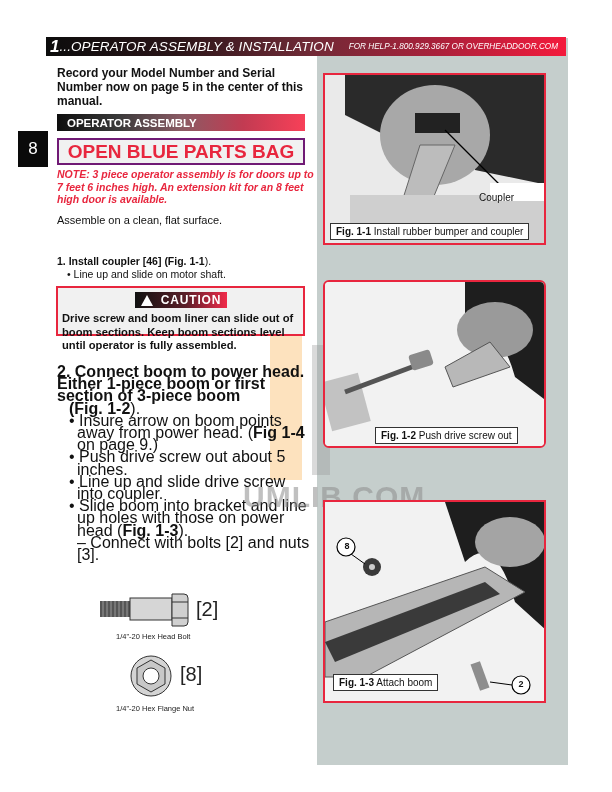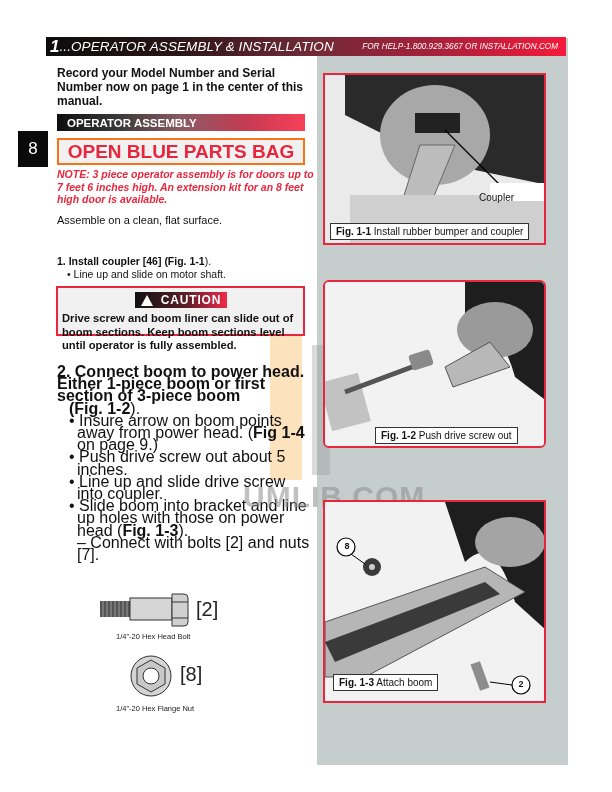--- a/index.html
+++ b/index.html
@@ -17,21 +17,21 @@
 
   .page-num { position: absolute; left: 18px; top: 131px; width: 30px; height: 36px; background: #0a0a0a; color: #fff;
     font-size: 17px; display: flex; align-items: center; justify-content: center; }
 
   .record { position: absolute; left: 57px; top: 66px; width: 250px; font-size: 12px; font-weight: bold; line-height: 14px; }
 
   .section-bar { position: absolute; left: 57px; top: 114px; width: 248px; height: 17px;
     background: linear-gradient(90deg, #0e0e0e 0%, #3a3a3a 25%, #8a5b64 50%, #c23b52 75%, #f84058 100%);
     color: #fff; font-weight: bold; font-size: 11.5px; display: flex; align-items: center; padding-left: 10px; }
 
-  .parts-bag { position: absolute; left: 57px; top: 138px; width: 248px; height: 27px; border: 2px solid #f97316; background: #f1f1f1;
+  .parts-bag { position: absolute; left: 57px; top: 138px; width: 248px; height: 27px; border: 2px solid #701a75; background: #f1f1f1;
     color: #e8263e; font-weight: bold; font-size: 19px; display: flex; align-items: center; justify-content: center; }
 
   .note { position: absolute; left: 57px; top: 168px; width: 258px; color: #e8263e; font-style: italic; font-weight: bold; font-size: 10.5px; line-height: 12.5px; }
 
   .assemble { position: absolute; left: 57px; top: 214px; font-size: 11px; }
 
   .step1 { position: absolute; left: 57px; top: 255px; width: 255px; font-size: 10.5px; line-height: 12.5px; }
   .step1 .bullet { padding-left: 10px; }
 
   .caution { position: absolute; left: 56px; top: 286px; width: 249px; height: 50px; border: 2px solid #e8263e; background: #f1f1f1; }
@@ -59,26 +59,26 @@
   .wm-gray1 { position: absolute; left: 312px; top: 345px; width: 18px; height: 130px; background: rgba(150,150,150,0.35); }
 </style>
 </head>
 <body>
 
 <div class="gray-panel"></div>
 
 <div class="header-bar">
   <span class="num">1</span>
   <span class="title">...OPERATOR ASSEMBLY &amp; INSTALLATION</span>
-  <span class="help">FOR HELP-1.800.929.3667 OR INSTALLATION.COM</span>
+  <span class="help">FOR HELP-1.800.929.3667 OR OVERHEADDOOR.COM</span>
 </div>
 
 <div class="page-num">8</div>
 
-<div class="record">Record your Model Number and Serial Number now on page 1 in the center of this manual.</div>
+<div class="record">Record your Model Number and Serial Number now on page 5 in the center of this manual.</div>
 
 <div class="section-bar">OPERATOR ASSEMBLY</div>
 
 <div class="parts-bag">OPEN BLUE PARTS BAG</div>
 
 <div class="note">NOTE: 3 piece operator assembly is for doors up to 7 feet 6 inches high. An extension kit for an 8 feet high door is available.</div>
 
 <div class="assemble">Assemble on a clean, flat surface.</div>
 
 <div class="step1">
@@ -97,21 +97,21 @@
   <div class="body">Drive screw and boom liner can slide out of boom sections. Keep boom sections level until operator is fully assembled.</div>
 </div>
 
 <div class="step2">
   <div><b><span>2.</span> <span>Connect boom to power head. Either 1-piece boom or first section of 3-piece boom</span></b></div>
   <div class="indent"><b>(Fig. 1-2</b><span>).</span></div>
   <div class="bl">• <span>Insure arrow on boom points away from power head. (</span><b>Fig 1-4</b><span> on page 9.)</span></div>
   <div class="bl">• <span>Push drive screw out about 5 inches.</span></div>
   <div class="bl">• <span>Line up and slide drive screw into coupler.</span></div>
   <div class="bl">• <span>Slide boom into bracket and line up holes with those on power head (</span><b>Fig. 1-3</b><span>).</span></div>
-  <div class="sub">– Connect with bolts [2] and nuts [7].</div>
+  <div class="sub">– Connect with bolts [2] and nuts [3].</div>
 </div>
 
 <svg class="hw" style="left:100px; top:592px;" width="90" height="36">
   <rect x="0" y="9" width="30" height="16" fill="#555"></rect>
   <g stroke="#999" stroke-width="1">
     <line x1="3" y1="9" x2="3" y2="25"></line>
       <line x1="7" y1="9" x2="7" y2="25"></line>
       <line x1="11" y1="9" x2="11" y2="25"></line>
     <line x1="15" y1="9" x2="15" y2="25"></line>
       <line x1="19" y1="9" x2="19" y2="25"></line>

